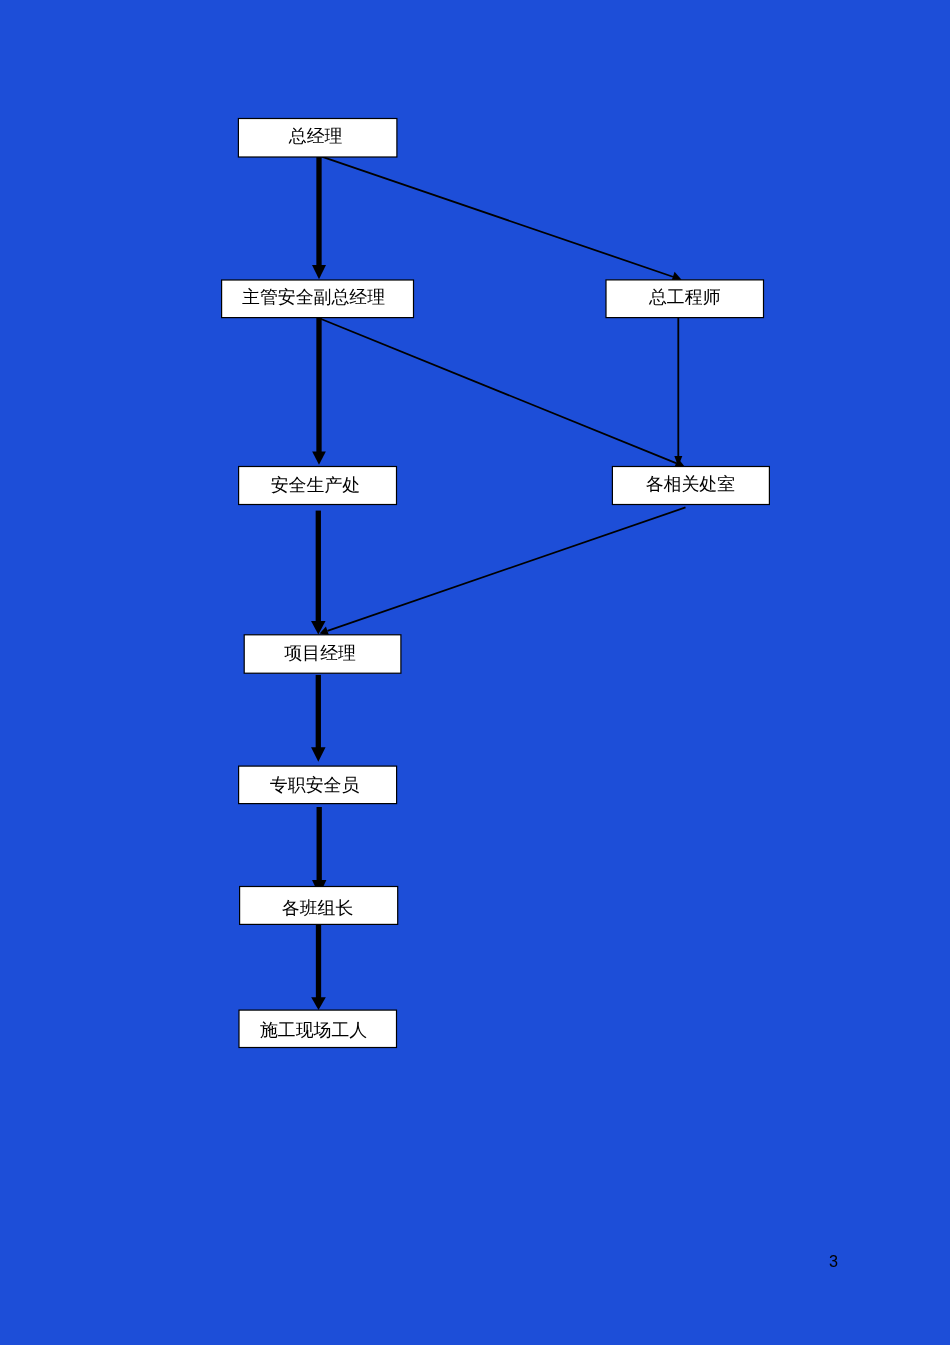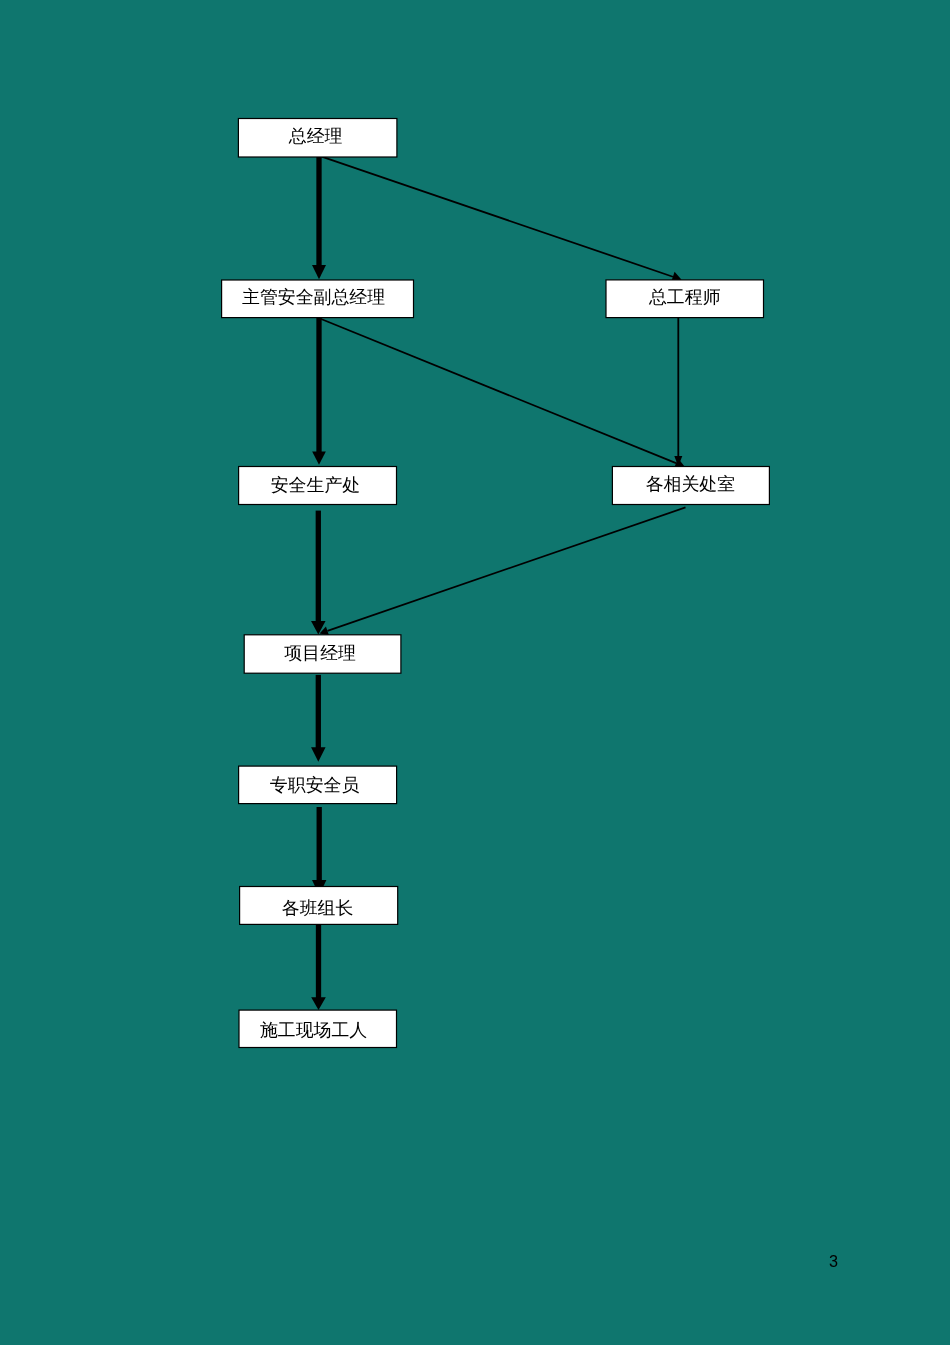--- a/index.html
+++ b/index.html
@@ -14,21 +14,21 @@
     position: relative;
     overflow: hidden;
     font-family: "Liberation Serif", serif;
   }
   #page {
     position: absolute;
     left: 0;
     top: 0;
     width: 950px;
     height: 1345px;
-    background: #0f766e;
+    background: #1d4ed8;
   }
   #diagram {
     position: absolute;
     left: 0;
     top: 0;
     width: 950px;
     height: 1345px;
   }
   #diagram text {
     font-family: "Liberation Serif", serif;

